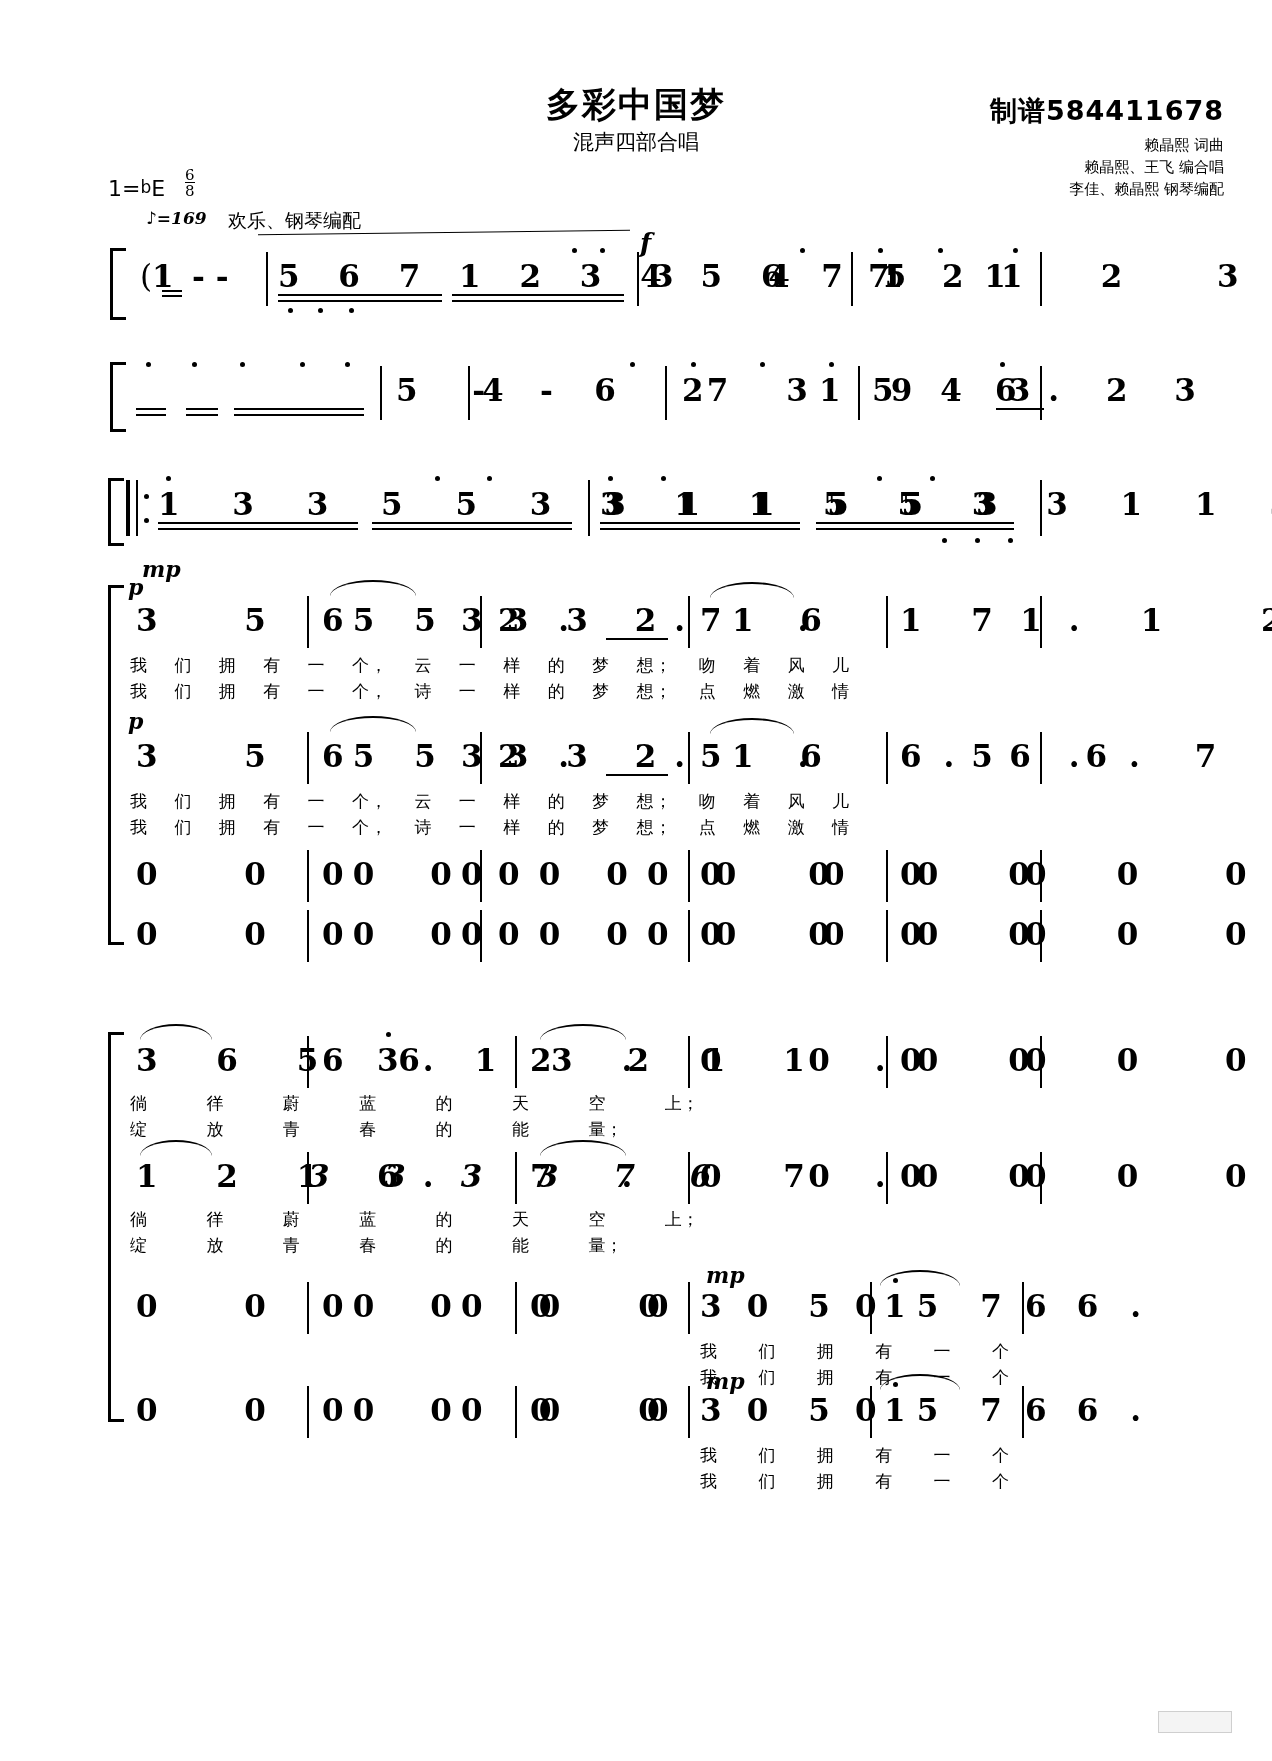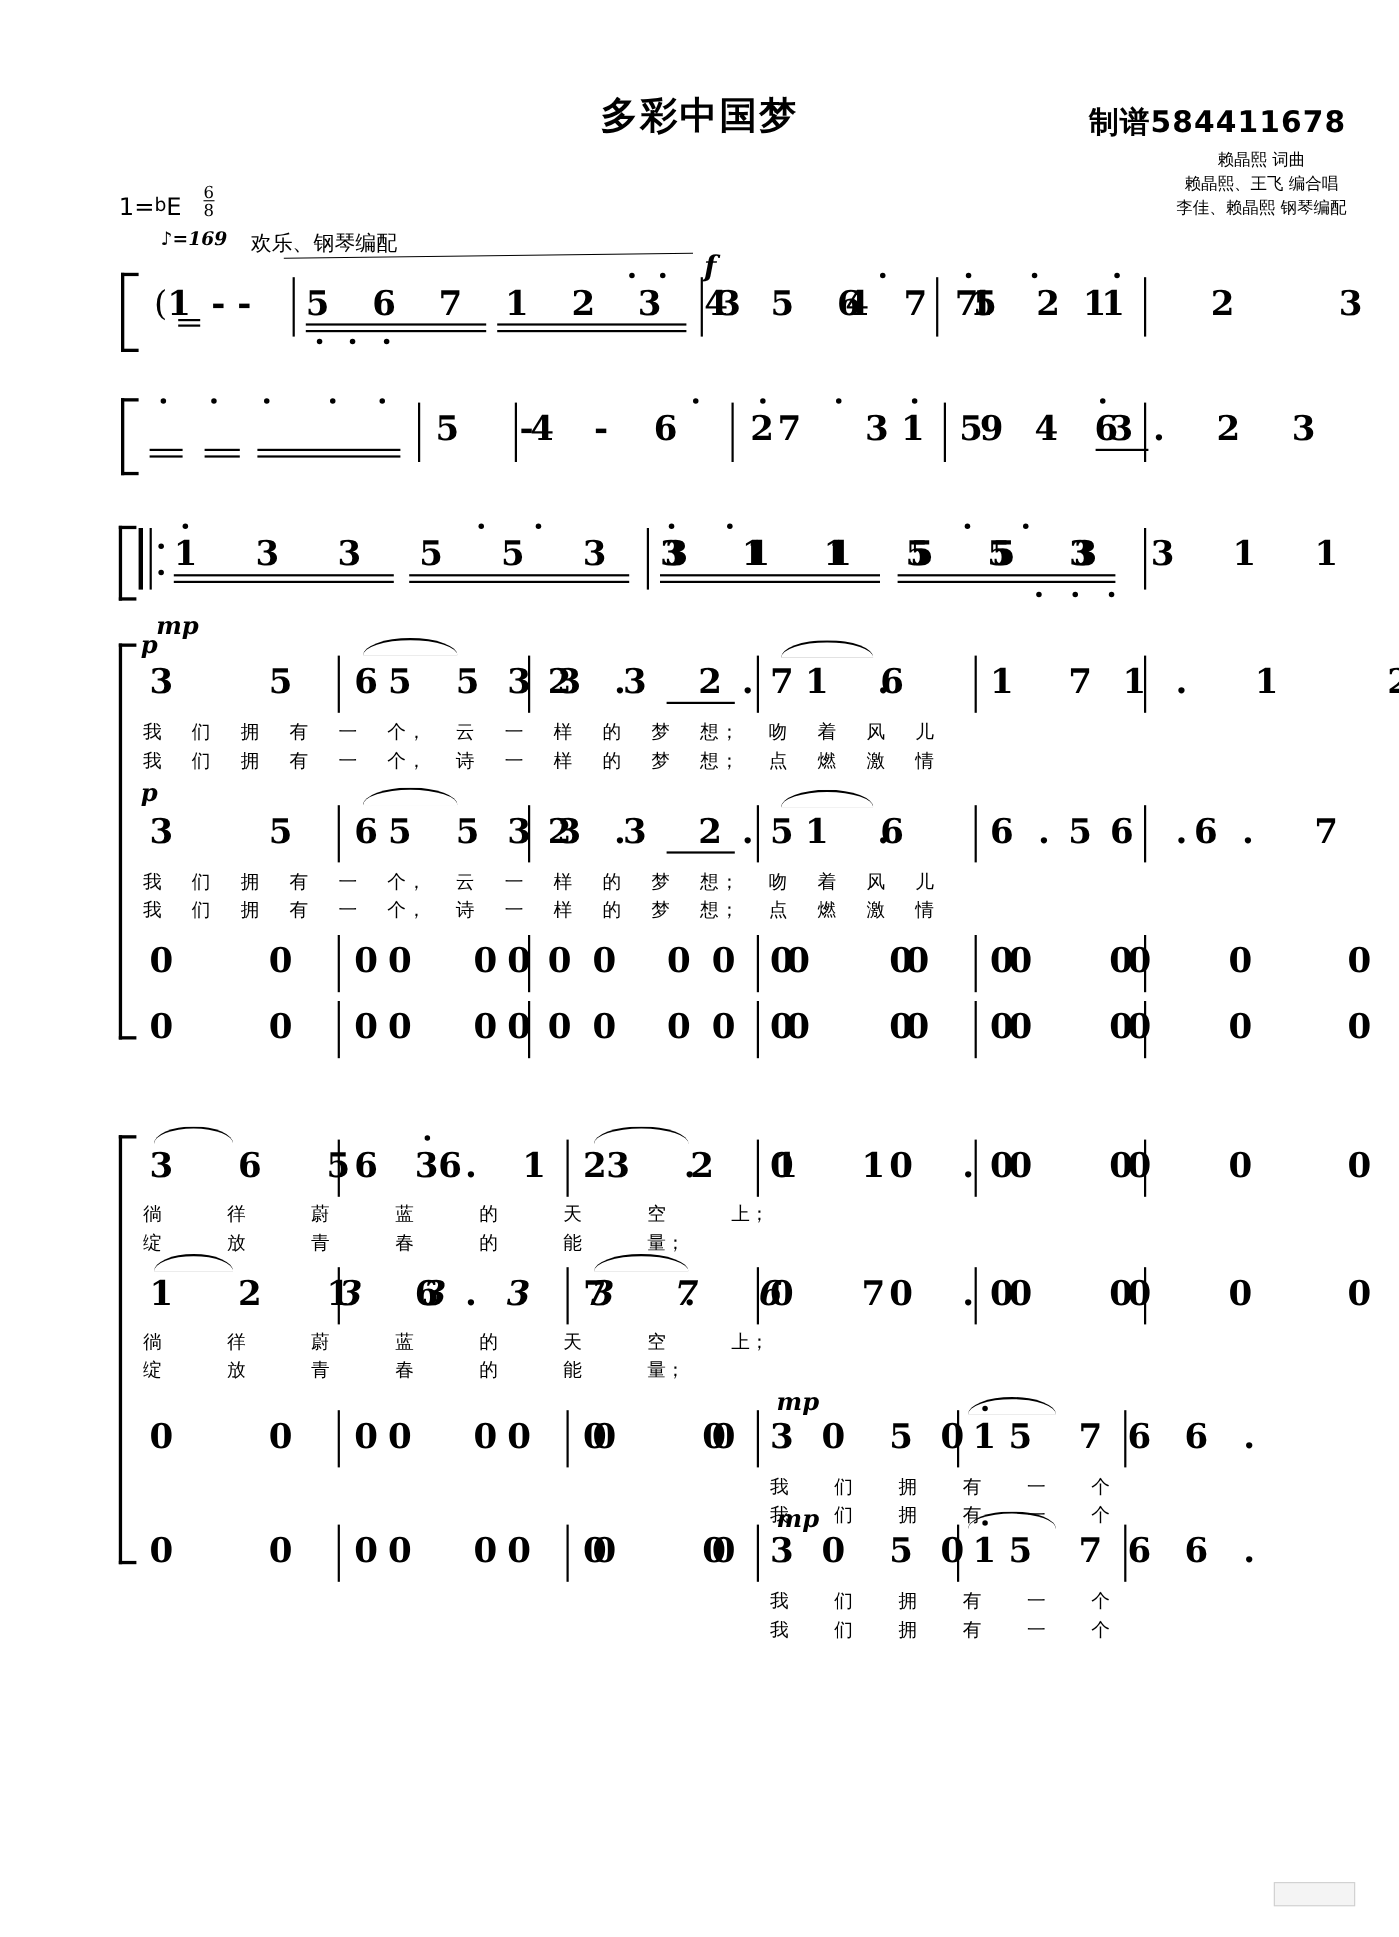--- a/index.html
+++ b/index.html
@@ -18,21 +18,21 @@
   }
   .subtitle{
     position:absolute;left:0;top:128px;width:1272px;text-align:center;
     font-size:21px;font-family:"DejaVu Sans", sans-serif;
   }
   .serial{
     position:absolute;right:48px;top:93px;font-size:27px;font-weight:bold;
     font-family:"DejaVu Sans", sans-serif;letter-spacing:1px;
   }
   .credits{
-    position:absolute;right:48px;top:134px;text-align:center;
+    position:absolute;right:48px;top:134px;text-align:right;
     font-size:15px;line-height:22px;font-family:"DejaVu Sans", sans-serif;
   }
 
   
   .keysig{position:absolute;left:108px;top:176px;font-size:22px;font-family:"DejaVu Sans", sans-serif;}
   .keysig .flat{font-size:17px;vertical-align:3px;}
   .meter{position:absolute;left:185px;top:168px;font-size:15px;line-height:14px;text-align:center;font-family:"DejaVu Serif",serif;}
   .meter .num{display:block;}
   .meter .den{display:block;border-top:1.4px solid #000;padding-top:1px;}
   .tempo{position:absolute;left:146px;top:208px;font-size:17px;font-style:italic;font-weight:bold;font-family:"DejaVu Serif",serif;}
@@ -68,20 +68,21 @@
   .dot{position:absolute;width:5px;height:5px;border-radius:50%;background:#000;}
   .footer-mark{position:absolute;right:40px;bottom:28px;width:72px;height:20px;
      border:1px solid #cfcfcf;background:#f4f4f4;}
 </style>
 </head>
 <body>
 
 <div class="sheet">
 
   <div class="title">多彩中国梦</div>
+  <div class="subtitle">混声四部合唱</div>
   <div class="serial">制谱584411678</div>
   <div class="credits">
     <div>赖晶熙 词曲</div>
     <div>赖晶熙、王飞 编合唱</div>
     <div>李佳、赖晶熙 钢琴编配</div>
   </div>
 
   <div class="keysig">
     <span>1=</span><span class="flat">b</span><span>E</span>
   </div>

